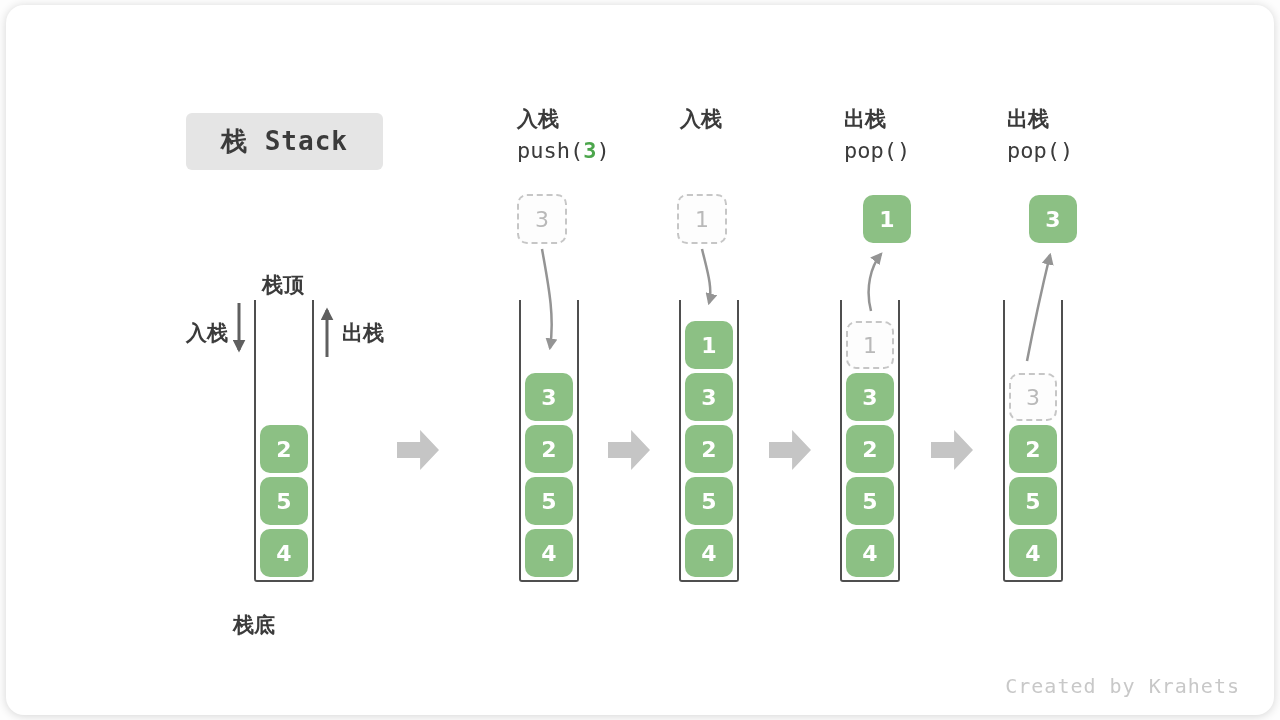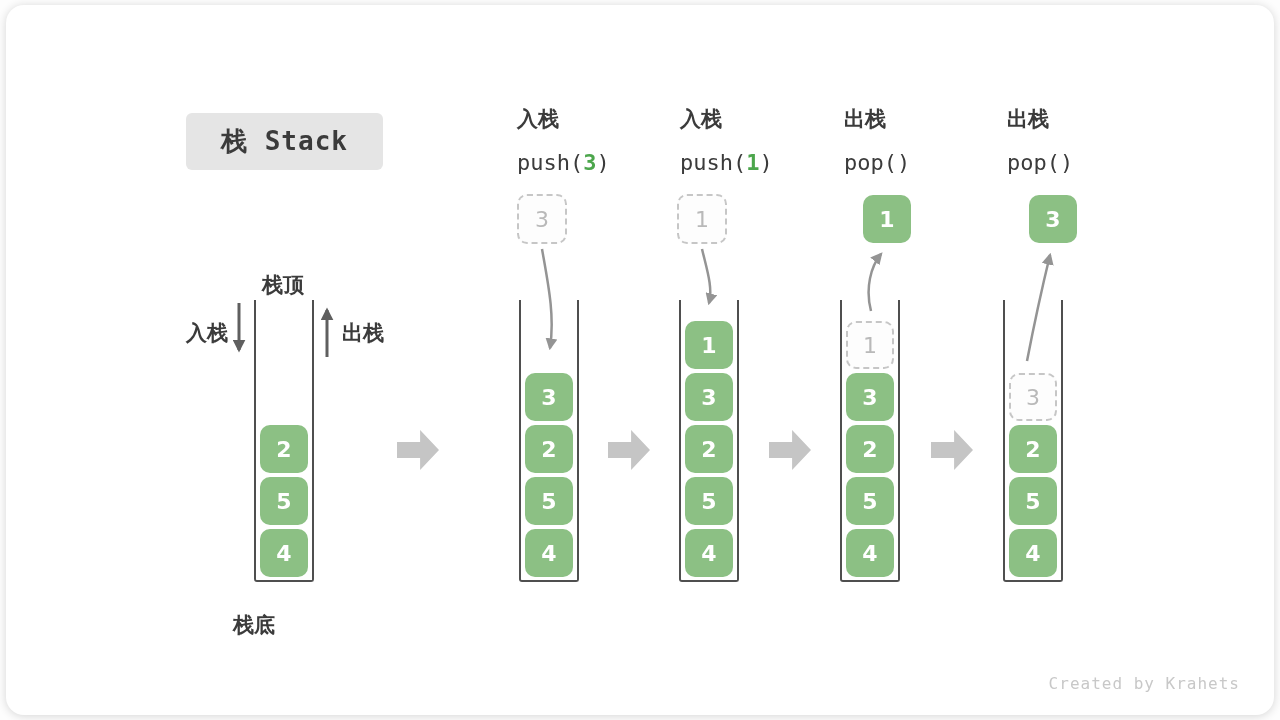--- a/index.html
+++ b/index.html
@@ -23,21 +23,21 @@
   }
   .cjk-label { position: absolute; font-weight: bold; font-size: 21px; white-space: nowrap; }
   .lbl-top    { left: 233px; top: 243px; width: 100px; text-align: center; margin-top: 28px; }
   .lbl-bottom { left: 233px; top: 611px; width: 100px; text-align: left; }
   .lbl-push   { left: 156px; top: 319px; width: 72px; text-align: right; }
   .lbl-pop    { left: 342px; top: 319px; width: 72px; text-align: left; }
 
   .op-label { position: absolute; top: 106px; width: 160px; }
   .op-zh   { font-weight: bold; font-size: 21px; line-height: 27px; }
   .op-code {
-    margin-top: 16px; font-family: "DejaVu Sans Mono", monospace;
+    margin-top: 4px; font-family: "DejaVu Sans Mono", monospace;
     font-size: 22px; line-height: 28px; font-weight: normal;
   }
   .op-code .arg { color: var(--code-green, #4ca64c); font-weight: bold; }
 
   .stack-container {
     position: absolute; top: 300px; width: 60px; height: 282px;
     border-left: 2px solid var(--wall-dark, #4f4f4f);
     border-right: 2px solid var(--wall-dark, #4f4f4f);
     border-bottom: 2px solid var(--wall-dark, #4f4f4f);
     border-bottom-left-radius: 3px; border-bottom-right-radius: 3px;
@@ -73,21 +73,21 @@
     background: var(--block-arrow-gray, #c5c5c5);
     clip-path: polygon(0 30%, 55% 30%, 55% 0, 100% 50%, 55% 100%, 55% 70%, 0 70%);
   }
   #arrow-layer { position: absolute; left: 0; top: 0; pointer-events: none; }
   .flow-arrow { fill: none; stroke: var(--flow-arrow-gray, #949494); stroke-width: 2.5px; }
   .dir-arrow  { fill: none; stroke: var(--dir-arrow-gray, #5f5f5f); stroke-width: 3px; }
   .flow-head  { fill: var(--flow-arrow-gray, #949494); }
   .dir-head   { fill: var(--dir-arrow-gray, #5f5f5f); }
   .watermark {
     position: absolute; right: 40px; top: 674px;
-    font-family: "DejaVu Sans Mono", monospace; font-size: 16px;
+    font-family: "DejaVu Sans Mono", monospace; font-size: 20px;
     letter-spacing: 1px; color: var(--watermark-gray, #c8c8c8);
   }
 </style>
 </head>
 <body>
 
 <div id="canvas">
   <div class="card"></div>
 
   <div class="title-box">
@@ -98,21 +98,20 @@
   <div class="cjk-label lbl-bottom">栈底</div>
   <div class="cjk-label lbl-push">入栈</div>
   <div class="cjk-label lbl-pop">出栈</div>
 
   <div class="op-label" style="left:517px">
     <div class="op-zh">入栈</div>
     <div class="op-code"><span>push(</span><span class="arg">3</span><span>)</span></div>
   </div>
   <div class="op-label" style="left:680px">
     <div class="op-zh">入栈</div>
-    <div class="op-code"><span>push(</span><span class="arg">1</span><span>)</span></div>
   </div>
   <div class="op-label" style="left:844px">
     <div class="op-zh">出栈</div>
     <div class="op-code"><span>pop(</span><span class="arg"></span><span>)</span></div>
   </div>
   <div class="op-label" style="left:1007px">
     <div class="op-zh">出栈</div>
     <div class="op-code"><span>pop(</span><span class="arg"></span><span>)</span></div>
   </div>
 

